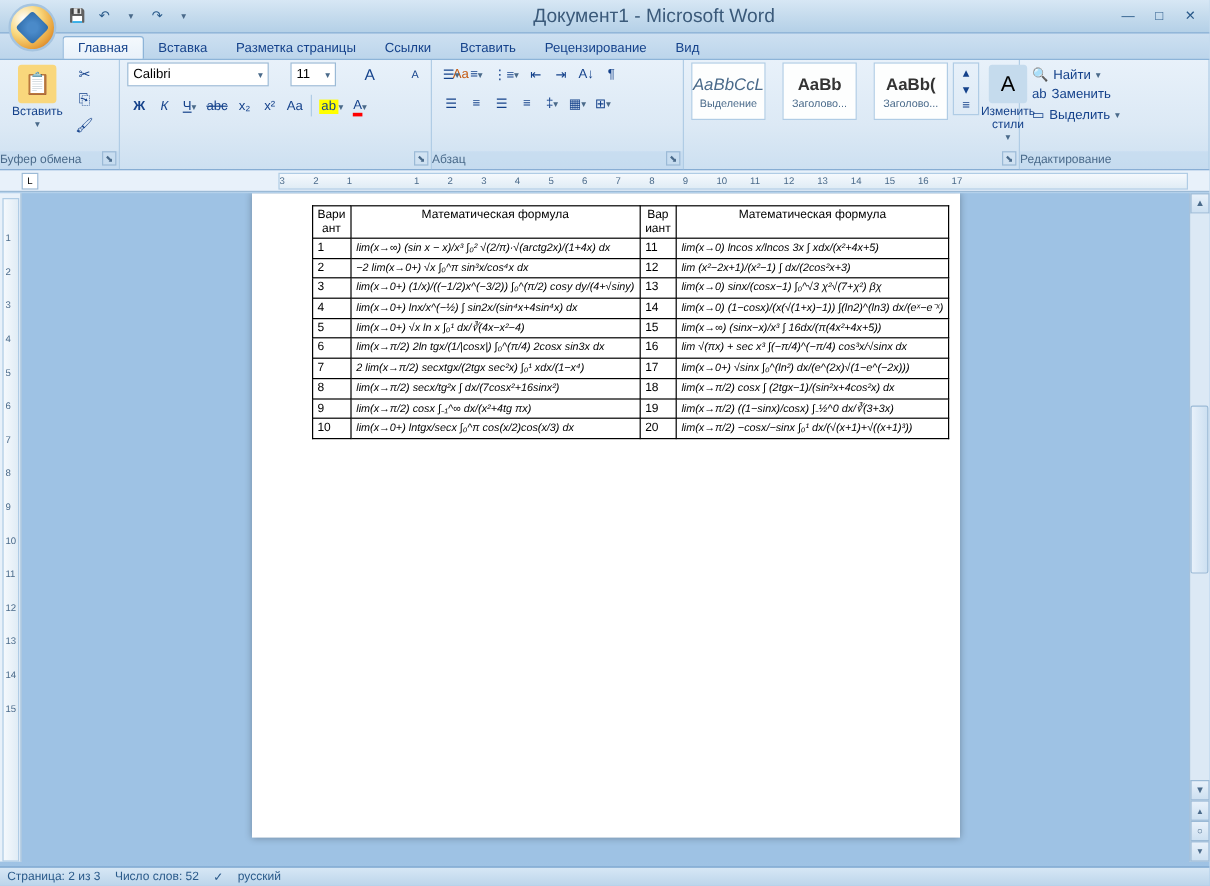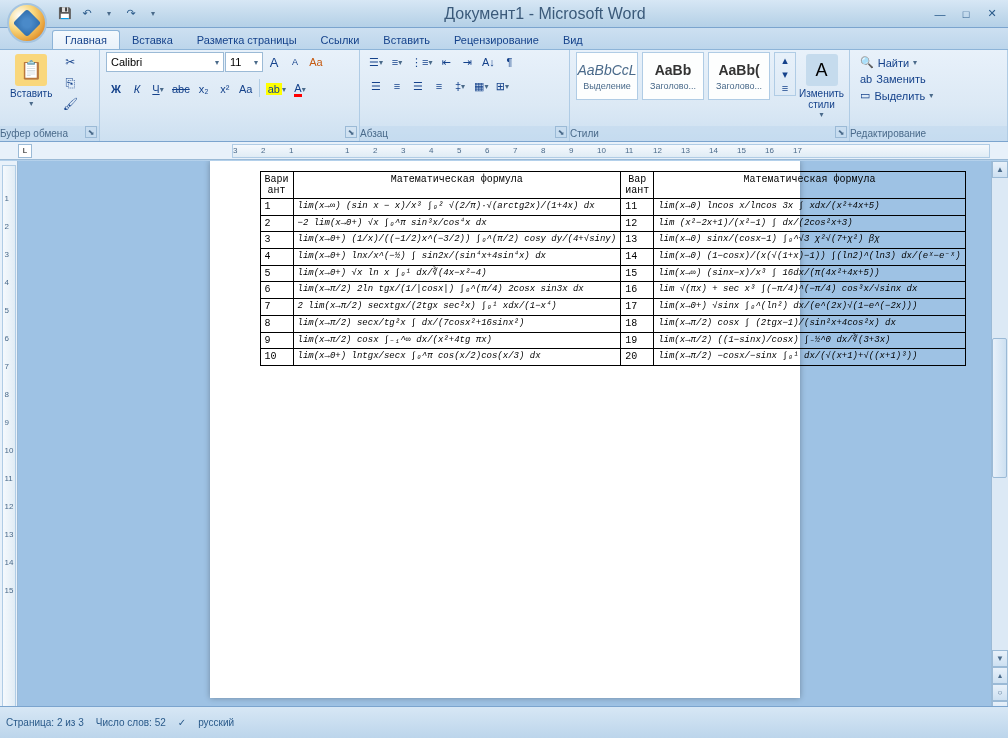--- a/index.html
+++ b/index.html
@@ -23,60 +23,60 @@
 
 .ribbon { height: 92px; background: linear-gradient(to bottom, #e8f1fa 0%, #dce9f5 60%, #cde0f1 100%); display: flex; border-bottom: 1px solid #7ba4ce; }
 .group { border-right: 1px solid #b0cce5; padding: 2px 6px 0; display: flex; flex-direction: column; justify-content: space-between; position:relative;}
 .group-label { text-align: left; color: #4a6a8a; font-size: 10px; padding: 2px 0; background:rgba(180,210,235,0.3); margin: 0 -6px;}
 .grp-body { display: flex; gap: 4px; align-items: flex-start; flex: 1; }
 .bigbtn { display: flex; flex-direction: column; align-items: center; padding: 2px 4px; cursor: pointer; min-width: 40px; }
 .bigbtn-ico { width: 32px; height: 32px; background: #f9d77c; border-radius: 3px; margin-bottom: 2px; display:flex;align-items:center;justify-content:center;font-size:18px;}
 .bigbtn-lbl { font-size: 10px; color: #15428b; text-align:center; line-height:1.1;}
 .smallbtns { display: flex; flex-direction: column; gap: 1px; }
 .smbtn { width: 20px; height: 20px; display: flex; align-items: center; justify-content: center; font-size: 12px; color: #15428b; cursor: pointer; border:1px solid transparent;}
-.font-row { display: flex; gap: 1px; align-items: center; margin-bottom: 3px;}
+.font-row { display: flex; gap: 18px; align-items: center; margin-bottom: 3px;}
 .font-name { width: 118px; height: 20px; border: 1px solid #9bbad6; background: #fff; font-size: 11px; padding: 0 4px; display:flex;align-items:center;justify-content:space-between;}
 .font-size { width: 38px; height: 20px; border: 1px solid #9bbad6; background: #fff; font-size: 11px; padding: 0 4px; display:flex;align-items:center;justify-content:space-between;}
 .toolbar-row{display:flex;gap:1px;}
 .tbtn{min-width:20px;height:20px;display:inline-flex;align-items:center;justify-content:center;font-size:11px;color:#15428b;cursor:pointer;border:1px solid transparent;padding:0 2px;}
-.style-gallery{display:flex;gap:4px;}
+.style-gallery{display:flex;gap:14px;}
 .style-item{width:62px;height:48px;border:1px solid #b0cce5;background:#fdfefe;display:flex;flex-direction:column;align-items:center;justify-content:center;cursor:pointer;font-size:9px;color:#4a6a8a;}
 .style-prev{font-size:14px;color:#333;margin-bottom:3px;}
 .editing-col{display:flex;flex-direction:column;gap:2px;padding-top:3px;}
 .edit-item{display:flex;align-items:center;gap:4px;font-size:11px;color:#15428b;cursor:pointer;padding:1px 4px;}
 .launcher{position:absolute;bottom:3px;right:2px;width:12px;height:12px;border:1px solid #9bbad6;font-size:8px;display:flex;align-items:center;justify-content:center;color:#4a6a8a;cursor:pointer;}
 
 
 .ruler-h{height:18px;background:#e8f1fa;border-bottom:1px solid #9bbad6;display:flex;align-items:center;padding-left:18px;}
 .ruler-content{height:14px;background:linear-gradient(to bottom,#f5f9fd,#e0ecf5);border:1px solid #b0cce5;flex:1;margin:0 18px 0 200px;position:relative;font-size:8px;color:#4a6a8a;overflow:hidden;}
 .ruler-content span{position:absolute;top:1px;}
 
 
 .doc-area{position:absolute;top:161px;left:0;right:0;bottom:20px;background:#9ec2e4;display:flex;}
 .ruler-v{width:18px;background:#e8f1fa;border-right:1px solid #9bbad6;display:flex;flex-direction:column;align-items:center;padding-top:4px;}
 .ruler-v-content{width:14px;background:linear-gradient(to right,#f5f9fd,#e0ecf5);border:1px solid #b0cce5;flex:1;position:relative;font-size:8px;color:#4a6a8a;overflow:hidden;}
 .ruler-v-content span{position:absolute;left:2px;}
 .page-scroll{flex:1;overflow:auto;display:flex;justify-content:center;padding:0 0 20px;}
 .page{width:590px;background:#fff;box-shadow:0 0 6px rgba(0,0,0,0.3);margin-top:0;padding:10px 50px 20px;}
 
 
-.math-table{border-collapse:collapse;width:100%;font-family:Liberation Mono, monospace;font-size:10px;}
+.math-table{border-collapse:collapse;width:100%;font-family:Liberation Sans, sans-serif;font-size:10px;}
 .math-table th,.math-table td{border:1px solid #000;padding:2px 4px;vertical-align:top;}
 .math-table th{font-weight:normal;text-align:center;font-size:10px;}
 .vcol{width:30px;text-align:left;}
 .formula-cell{font-style:italic;font-size:9px;line-height:1.3;white-space:nowrap;overflow:hidden;}
 
 
 .vscroll{width:17px;background:#dce9f5;border-left:1px solid #9bbad6;display:flex;flex-direction:column;}
 .scroll-btn{height:17px;background:linear-gradient(#e8f1fa,#cde0f1);border:1px solid #9bbad6;display:flex;align-items:center;justify-content:center;font-size:8px;color:#4a6a8a;cursor:pointer;}
 .scroll-track{flex:1;background:#dce9f5;position:relative;}
 .thumb{position:absolute;width:15px;left:0;background:linear-gradient(to right,#e8f1fa,#cde0f1);border:1px solid #9bbad6;border-radius:2px;cursor:pointer;}
 
 
-.statusbar{position:absolute;bottom:0;left:0;right:0;height:32px;background:linear-gradient(to bottom,#d7e7f5,#bcd5eb);border-top:1px solid #7ba4ce;display:flex;align-items:center;padding:0 6px;font-size:10px;color:#2a5a8a;gap:12px;}
+.statusbar{position:absolute;bottom:0;left:0;right:0;height:16px;background:linear-gradient(to bottom,#d7e7f5,#bcd5eb);border-top:1px solid #7ba4ce;display:flex;align-items:center;padding:0 6px;font-size:10px;color:#2a5a8a;gap:12px;}
 .status-right{margin-left:auto;display:flex;align-items:center;gap:4px;}
 .view-btn{width:18px;height:14px;border:1px solid #9bbad6;background:#e8f1fa;cursor:pointer;}
 .zoom-slider{width:100px;height:4px;background:#9bbad6;border-radius:2px;position:relative;margin:0 6px;}
 .zoom-thumb{width:8px;height:12px;background:#e8f1fa;border:1px solid #4a6a8a;position:absolute;top:-4px;left:35px;cursor:pointer;}
 
 .arrow{font-size:8px;color:#4a6a8a;}
 .sep{width:1px;height:18px;background:#b0cce5;margin:0 2px;}
 </style>
 </head>
 <body>
@@ -225,21 +225,20 @@
         <div class="tbtn" style="height:14px;">▴</div>
         <div class="tbtn" style="height:14px;">▾</div>
         <div class="tbtn" style="height:14px;">≡</div>
       </div>
       <div class="bigbtn">
         <div class="bigbtn-ico" style="background:#c5dbed;">A</div>
         <div class="bigbtn-lbl">Изменить стили</div>
         <span class="arrow">▾</span>
       </div>
     </div>
-    <div class="group-label">Стили</div>
     <div class="launcher">⬊</div>
   </div>
 
   <div class="group" style="flex:1;">
     <div class="editing-col">
       <div class="edit-item">
           <span>🔍</span>
           <span>Найти</span>
           <span class="arrow">▾</span>
         </div>

